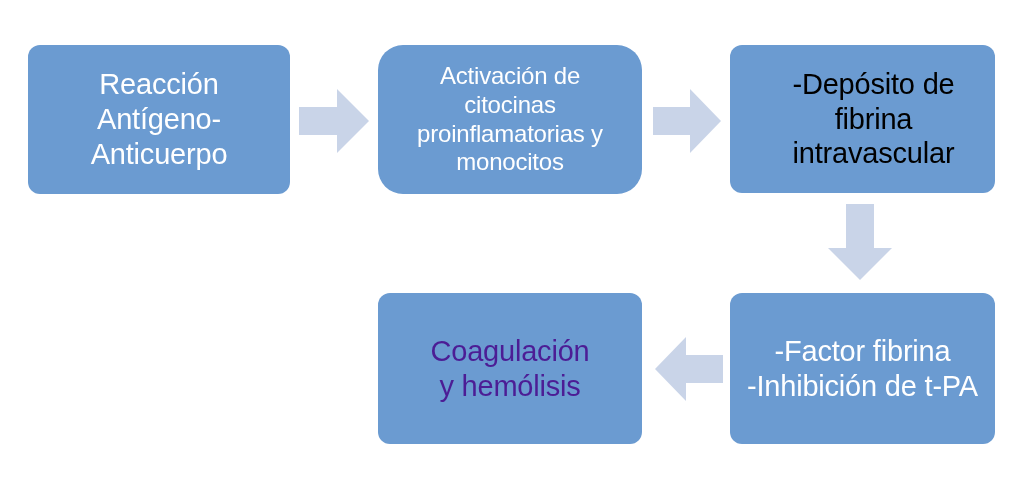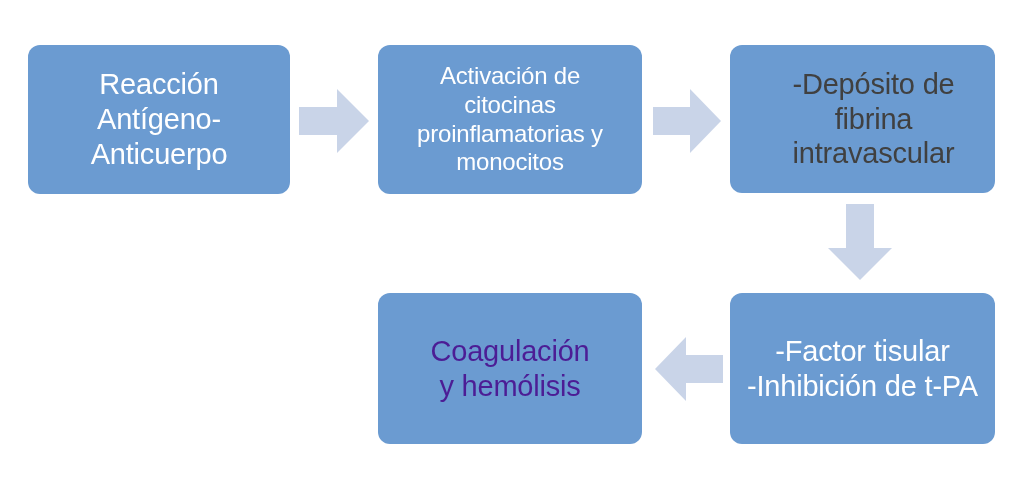--- a/index.html
+++ b/index.html
@@ -41,21 +41,21 @@
   .arrow {
     position: absolute;
   }
   .arrow svg {
     display: block;
     width: 100%;
     height: 100%;
   }
   
   #node-reaccion      { left: 28px;  top: 45px;  width: 262px; height: 149px; }
-  #node-activacion    { left: 378px; top: 45px;  width: 264px; height: 149px; font-size: 24px; }
+  #node-activacion    { left: 378px; top: 45px;  width: 264px; height: 149px; font-size: 24px; border-radius: 25px; }
   #node-deposito      { left: 730px; top: 45px;  width: 265px; height: 148px; }
   #node-coagulacion   { left: 378px; top: 293px; width: 264px; height: 151px; }
   #node-factor        { left: 730px; top: 293px; width: 265px; height: 151px; }
   
   #arrow-1 { left: 299px; top: 89px;  width: 70px;  height: 64px; }
   #arrow-2 { left: 653px; top: 89px;  width: 68px;  height: 64px; }
   #arrow-3 { left: 828px; top: 204px; width: 64px;  height: 76px; }
   #arrow-4 { left: 655px; top: 337px; width: 68px;  height: 64px; }
 </style>
 </head>
@@ -80,21 +80,21 @@
 proinflamatorias y
 monocitos</span>
   </div>
 
   <div class="arrow" id="arrow-2">
     <svg viewBox="0 0 68 64" preserveAspectRatio="none" aria-hidden="true">
       <polygon points="0,18 37,18 37,0 68,32 37,64 37,46 0,46" fill="#C9D4E8"></polygon>
     </svg>
   </div>
 
-  <div class="node" id="node-deposito" style="background: rgb(107, 155, 209); color: #404040; padding-left: 28px;">
+  <div class="node" id="node-deposito" style="background: rgb(107, 155, 209); color: #000000; padding-left: 28px;">
     <span class="node-label">-Depósito de fibrina
 intravascular</span>
   </div>
 
   <div class="arrow" id="arrow-3">
     <svg viewBox="0 0 64 76" preserveAspectRatio="none" aria-hidden="true">
       <polygon points="18,0 46,0 46,44 64,44 32,76 0,44 18,44" fill="#C9D4E8"></polygon>
     </svg>
   </div>
 
@@ -103,17 +103,17 @@
 y hemólisis</span>
   </div>
 
   <div class="arrow" id="arrow-4">
     <svg viewBox="0 0 68 64" preserveAspectRatio="none" aria-hidden="true">
       <polygon points="68,18 31,18 31,0 0,32 31,64 31,46 68,46" fill="#C9D4E8"></polygon>
     </svg>
   </div>
 
   <div class="node" id="node-factor" style="background: rgb(107, 155, 209); color: rgb(255, 255, 255);">
-    <span class="node-label">-Factor tisular
+    <span class="node-label">-Factor fibrina
 -Inhibición de t-PA</span>
   </div>
 
 </div>
 
 </body></html>

